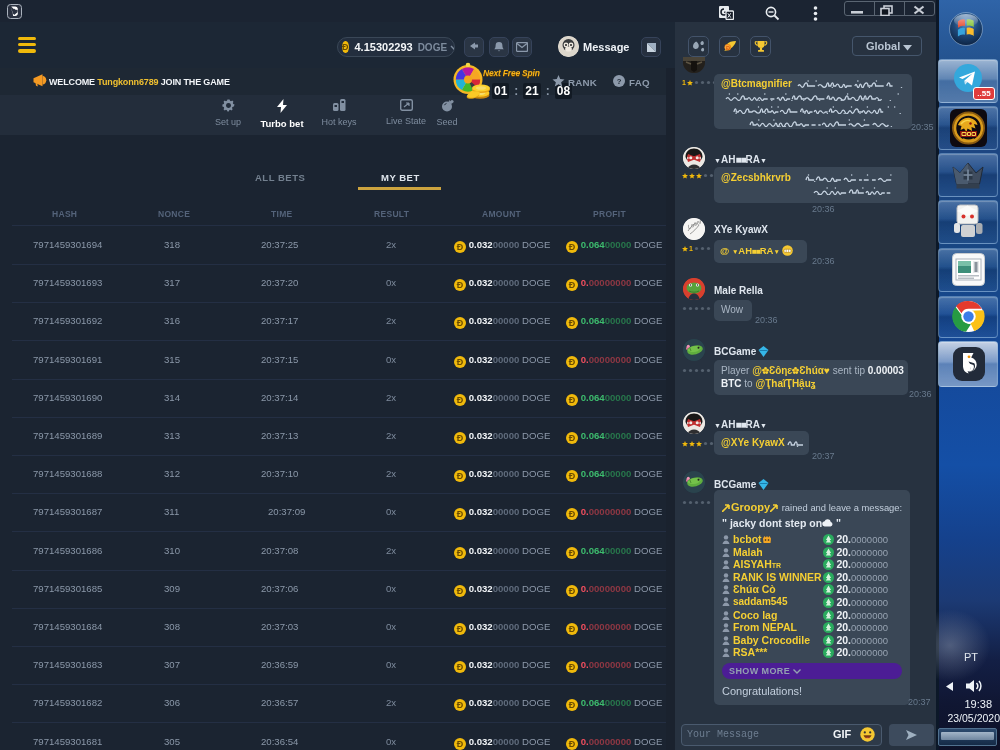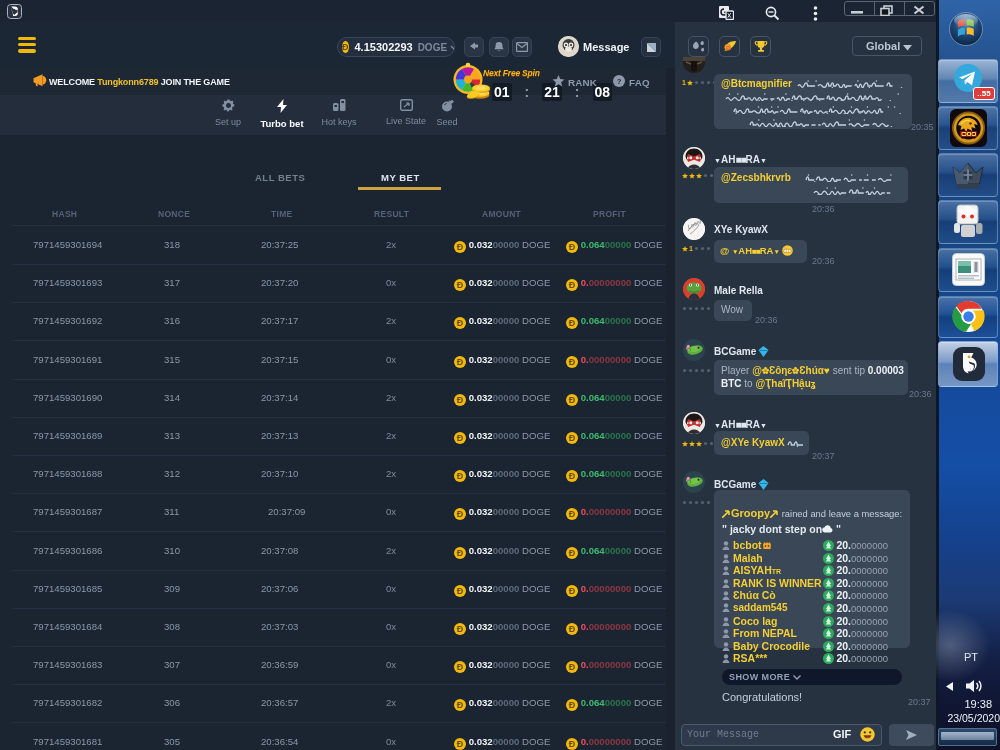--- a/index.html
+++ b/index.html
@@ -176,21 +176,21 @@
  <ellipse cx="31" cy="31" rx="9.5" ry="3.8" fill="#fbc926"></ellipse>
  <ellipse cx="31" cy="31" rx="5.5" ry="2" fill="#f6dd6a"></ellipse>
  <ellipse cx="32" cy="27.5" rx="9" ry="3.6" fill="#e8a312"></ellipse>
  <ellipse cx="32" cy="26" rx="9" ry="3.6" fill="#fbd12e"></ellipse>
  <ellipse cx="32" cy="26" rx="5" ry="1.8" fill="#f6dd6a"></ellipse>
  <ellipse cx="24" cy="33.5" rx="6.5" ry="3" fill="#d99a10" transform="rotate(-15 24 33.5)"></ellipse>
  <ellipse cx="24.5" cy="32.5" rx="6.5" ry="3" fill="#fbc926" transform="rotate(-15 24.5 32.5)"></ellipse>
  </g>
     </svg>
 <div class="abs" style="left:483px;top:68px;font-size:8.5px;font-weight:bold;font-style:italic;color:#f5b31a;letter-spacing:-0.2px;text-shadow:0 1px 0 #6a4100">Next Free Spin</div>
-<div class="abs" style="left:492px;top:83px;display:flex;align-items:center;gap:13px;font-size:14px;font-weight:bold;color:#fff">
+<div class="abs" style="left:492px;top:83px;display:flex;align-items:center;gap:5px;font-size:12px;font-weight:bold;color:#fff">
 <span style="background:#121a24;border-radius:2px;padding:1px 2px">01</span>
       <span style="color:#8d99aa">:</span>
       <span style="background:#121a24;border-radius:2px;padding:1px 2px">21</span>
       <span style="color:#8d99aa">:</span>
       <span style="background:#121a24;border-radius:2px;padding:1px 2px">08</span>
     </div>
 <svg class="abs" style="left:552px;top:75px" width="13" height="12" viewBox="0 0 15 14">
       <path d="M7.5 0l2 4.8 5 .4-3.9 3.3 1.2 5-4.3-2.7-4.3 2.7 1.2-5L.5 5.2l5-.4z" fill="#8d9aab"></path>
     </svg>
 <div class="abs" style="left:568px;top:77px;font-size:9.8px;font-weight:bold;color:#8d9aab;letter-spacing:0.2px">RANK</div>
@@ -682,21 +682,21 @@
       <svg width="5" height="5" viewBox="0 0 10 10">
         <circle cx="5" cy="5" r="3.2" fill="#55616f"></circle>
       </svg>
       <svg width="5" height="5" viewBox="0 0 10 10">
         <circle cx="5" cy="5" r="3.2" fill="#55616f"></circle>
       </svg>
       <svg width="5" height="5" viewBox="0 0 10 10">
         <circle cx="5" cy="5" r="3.2" fill="#55616f"></circle>
       </svg>
     </div>
-<div class="bub" style="top:490px;width:196px;height:158px;padding:16px 8px">
+<div class="bub" style="top:490px;width:196px;height:215px;padding:10px 8px">
 <div style="line-height:15px;white-space:nowrap"><svg width="9" height="9" style="vertical-align:-1px">
           <path d="M0 9L7 2M7 2v4M7 2H3" stroke="#f5cf33" stroke-width="1.6" fill="none"></path>
         </svg><span class="men" style="font-size:11px">Groopy</span><svg width="9" height="9" style="vertical-align:-1px">
           <path d="M0 9L7 2M7 2v4M7 2H3" stroke="#f5cf33" stroke-width="1.6" fill="none"></path>
         </svg><span style="color:#c3cfdd;font-size:9.4px"> rained and leave a message:</span></div>
 <div style="line-height:16px;color:#e4eaf1;font-size:10.5px;font-weight:bold">" jacky dont step on<svg width="11" height="8" style="vertical-align:0px">
           <path d="M3 7.5a2.6 2.6 0 0 1-.4-5.2A3.2 3.2 0 0 1 8.8 3a2.3 2.3 0 0 1-.3 4.5z" fill="#eef2f6"></path>
         </svg> "</div>
 <div style="margin-top:2px">
         <div style="position:relative;height:12.6px;line-height:12.6px"><svg width="8" height="9" style="vertical-align:-1px;margin-right:3px">
@@ -767,21 +767,21 @@
               <path d="M5.5 1.5l2.6 4.4H2.9zM5.5 4l2.6 4.4H2.9z" fill="#d6f0dd"></path>
             </svg><span style="color:#eef2f6;font-weight:bold;font-size:10.5px">20.</span><span style="color:#97a3b2;font-size:9.5px">0000000</span></span></div>
         <div style="position:relative;height:12.6px;line-height:12.6px"><svg width="8" height="9" style="vertical-align:-1px;margin-right:3px">
             <circle cx="4" cy="2.4" r="2.2" fill="#8d99aa"></circle>
             <path d="M0.5 9c.5-2.4 1.8-3.6 3.5-3.6S7 6.6 7.5 9z" fill="#8d99aa"></path>
           </svg><span class="men" style="font-size:10.5px">RSA***</span><span style="position:absolute;right:14px"><svg width="11" height="11" style="vertical-align:-2px;margin-right:2px">
               <circle cx="5.5" cy="5.5" r="5.5" fill="#2aab5e"></circle>
               <path d="M5.5 1.5l2.6 4.4H2.9zM5.5 4l2.6 4.4H2.9z" fill="#d6f0dd"></path>
             </svg><span style="color:#eef2f6;font-weight:bold;font-size:10.5px">20.</span><span style="color:#97a3b2;font-size:9.5px">0000000</span></span></div>
       </div>
-<div style="margin-top:4px;height:16px;background:#0f172a;border-radius:8px;text-align:left;padding-left:7px;line-height:16px;color:#93a1b1;font-size:9px;font-weight:bold;letter-spacing:0.4px">SHOW MORE <svg width="8" height="5">
+<div style="margin-top:4px;height:16px;background:#4c1d95;border-radius:8px;text-align:left;padding-left:7px;line-height:16px;color:#93a1b1;font-size:9px;font-weight:bold;letter-spacing:0.4px">SHOW MORE <svg width="8" height="5">
           <path d="M0.5 0.5l3.5 3.5L7.5 0.5" stroke="#93a1b1" stroke-width="1.4" fill="none"></path>
         </svg></div>
 <div style="margin-top:6px;color:#c3cfdd;font-size:11px">Congratulations!</div>
 </div>
 <div class="ts" style="left:908px;top:697px">20:37</div>
 <div class="abs" id="cinput"></div>
 <div class="abs" style="left:687px;top:729px;font-family:'Liberation Mono',monospace;font-size:10px;color:#6d7d90">Your Message</div>
 <div class="abs" style="left:833px;top:728px;font-size:11px;font-weight:bold;color:#f2f5f8">GIF</div>
 <svg class="abs" style="left:860px;top:727px" width="15" height="15">
       <circle cx="7.5" cy="7.5" r="7.2" fill="#f5c832"></circle>

